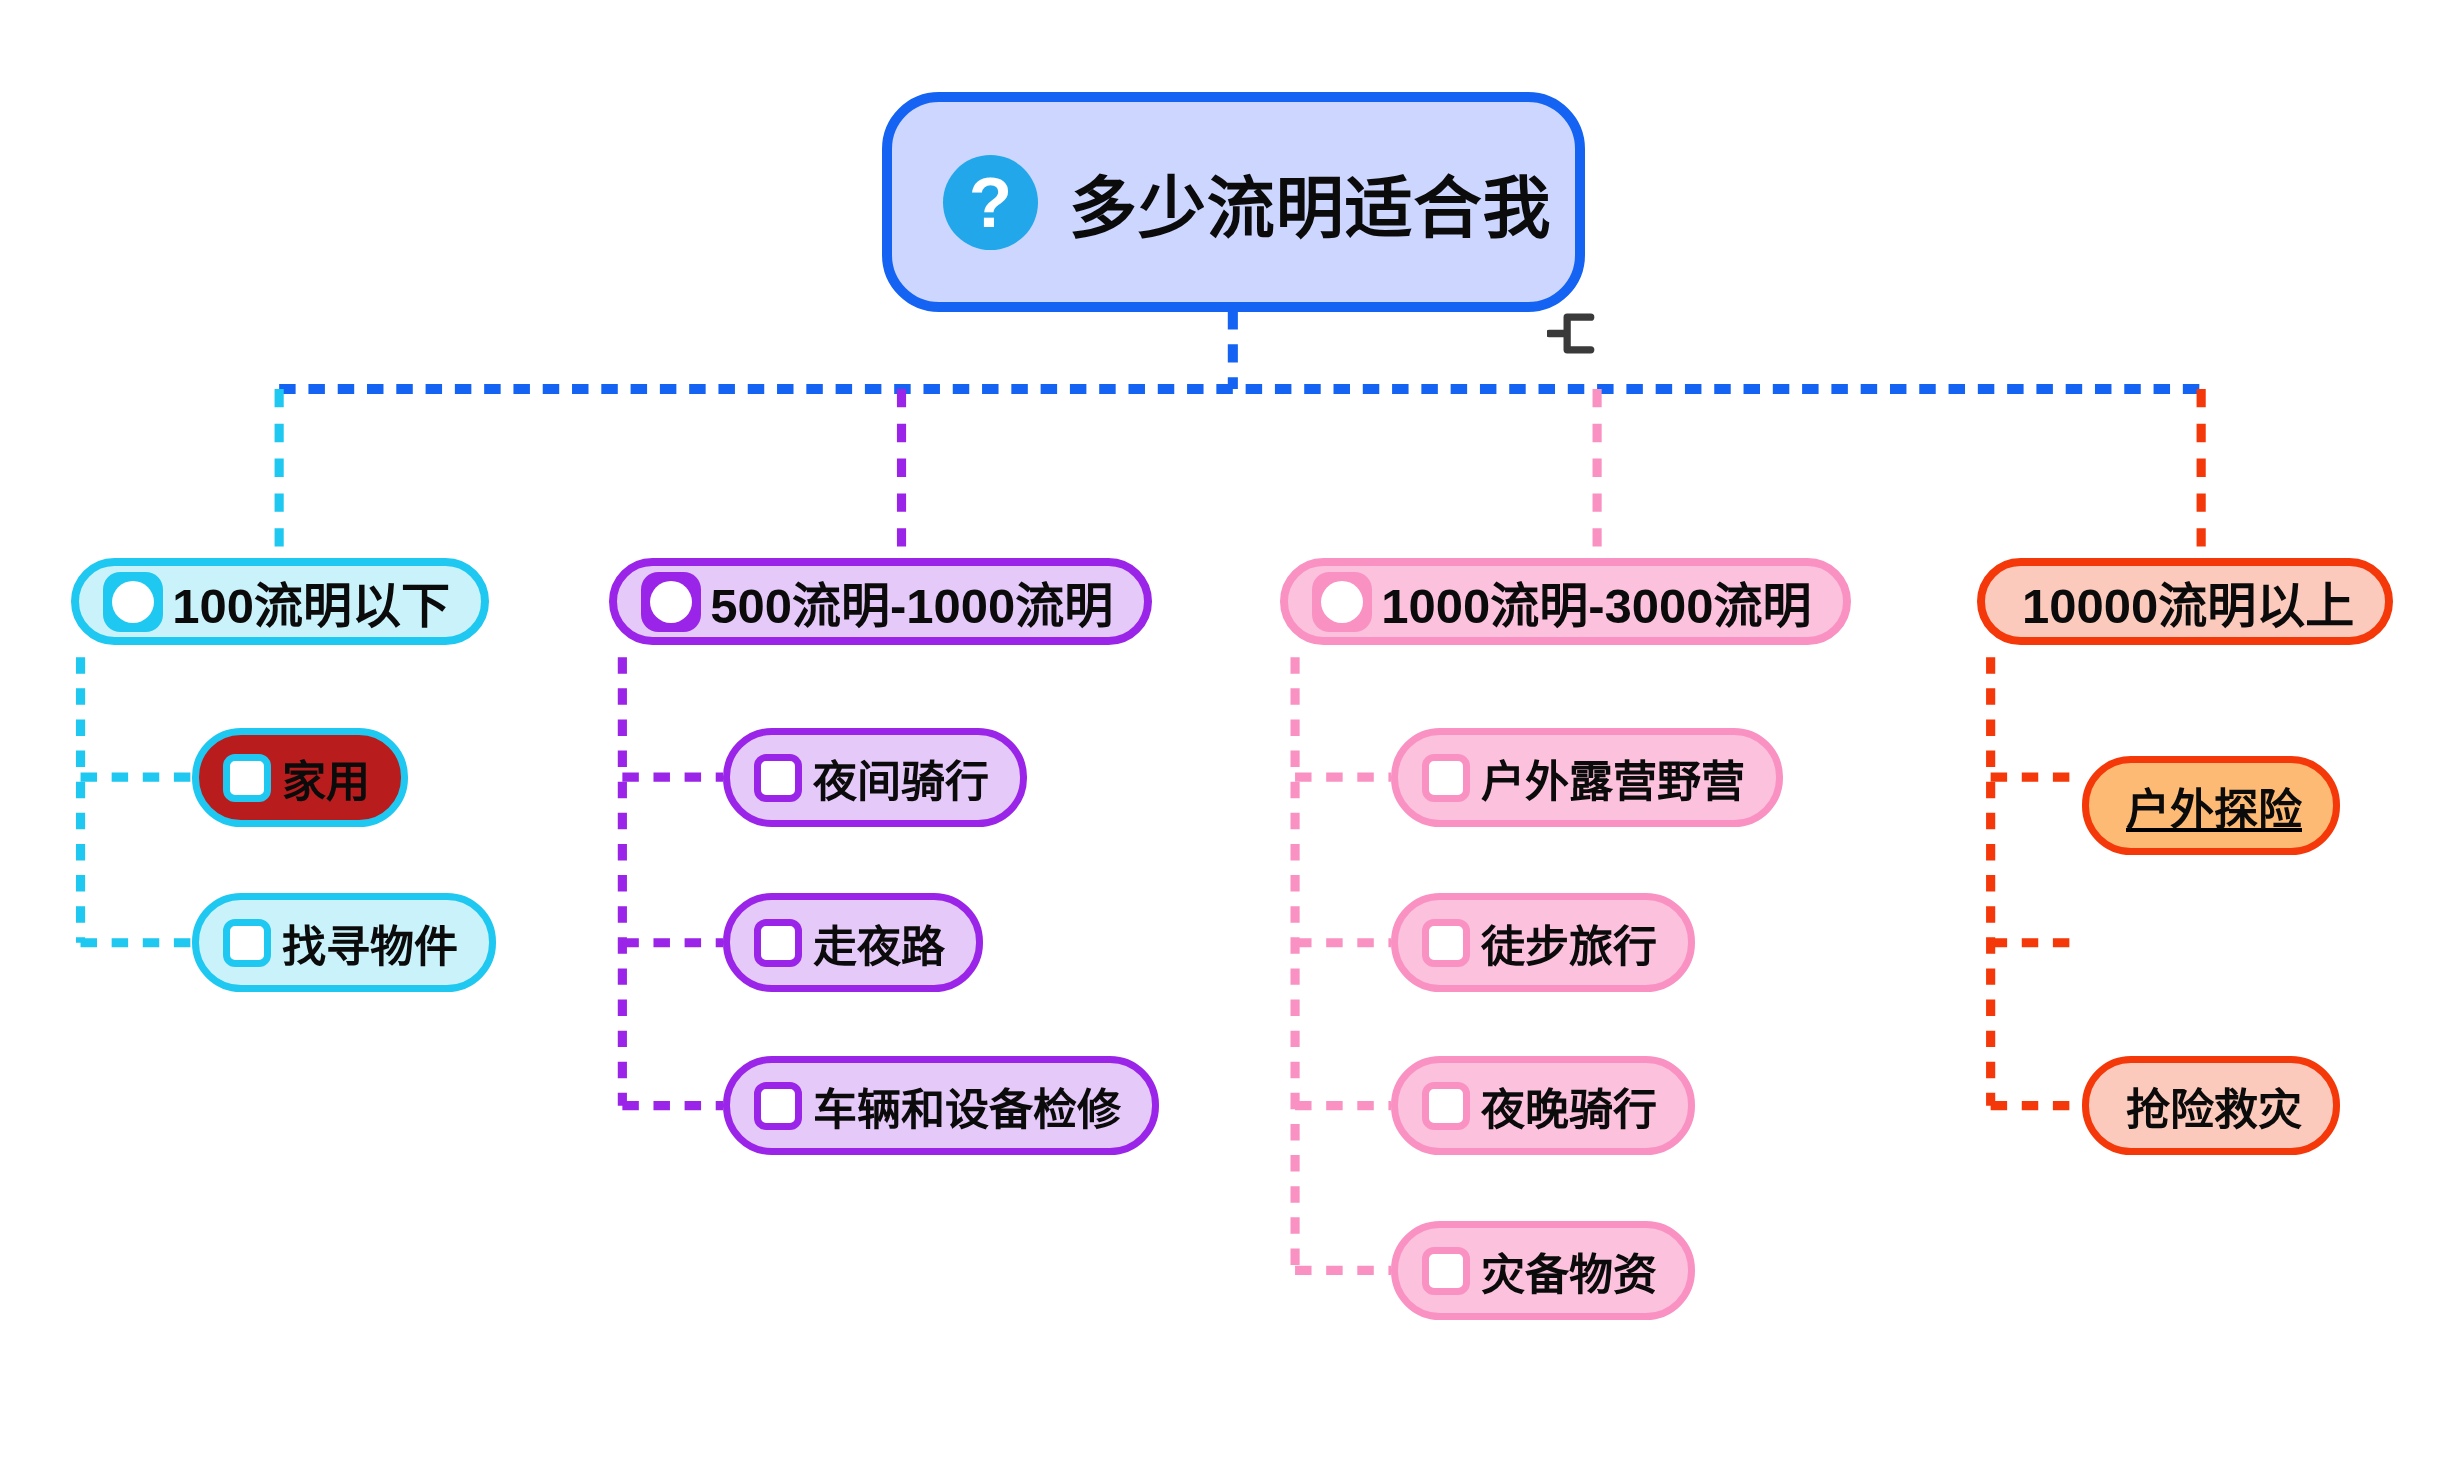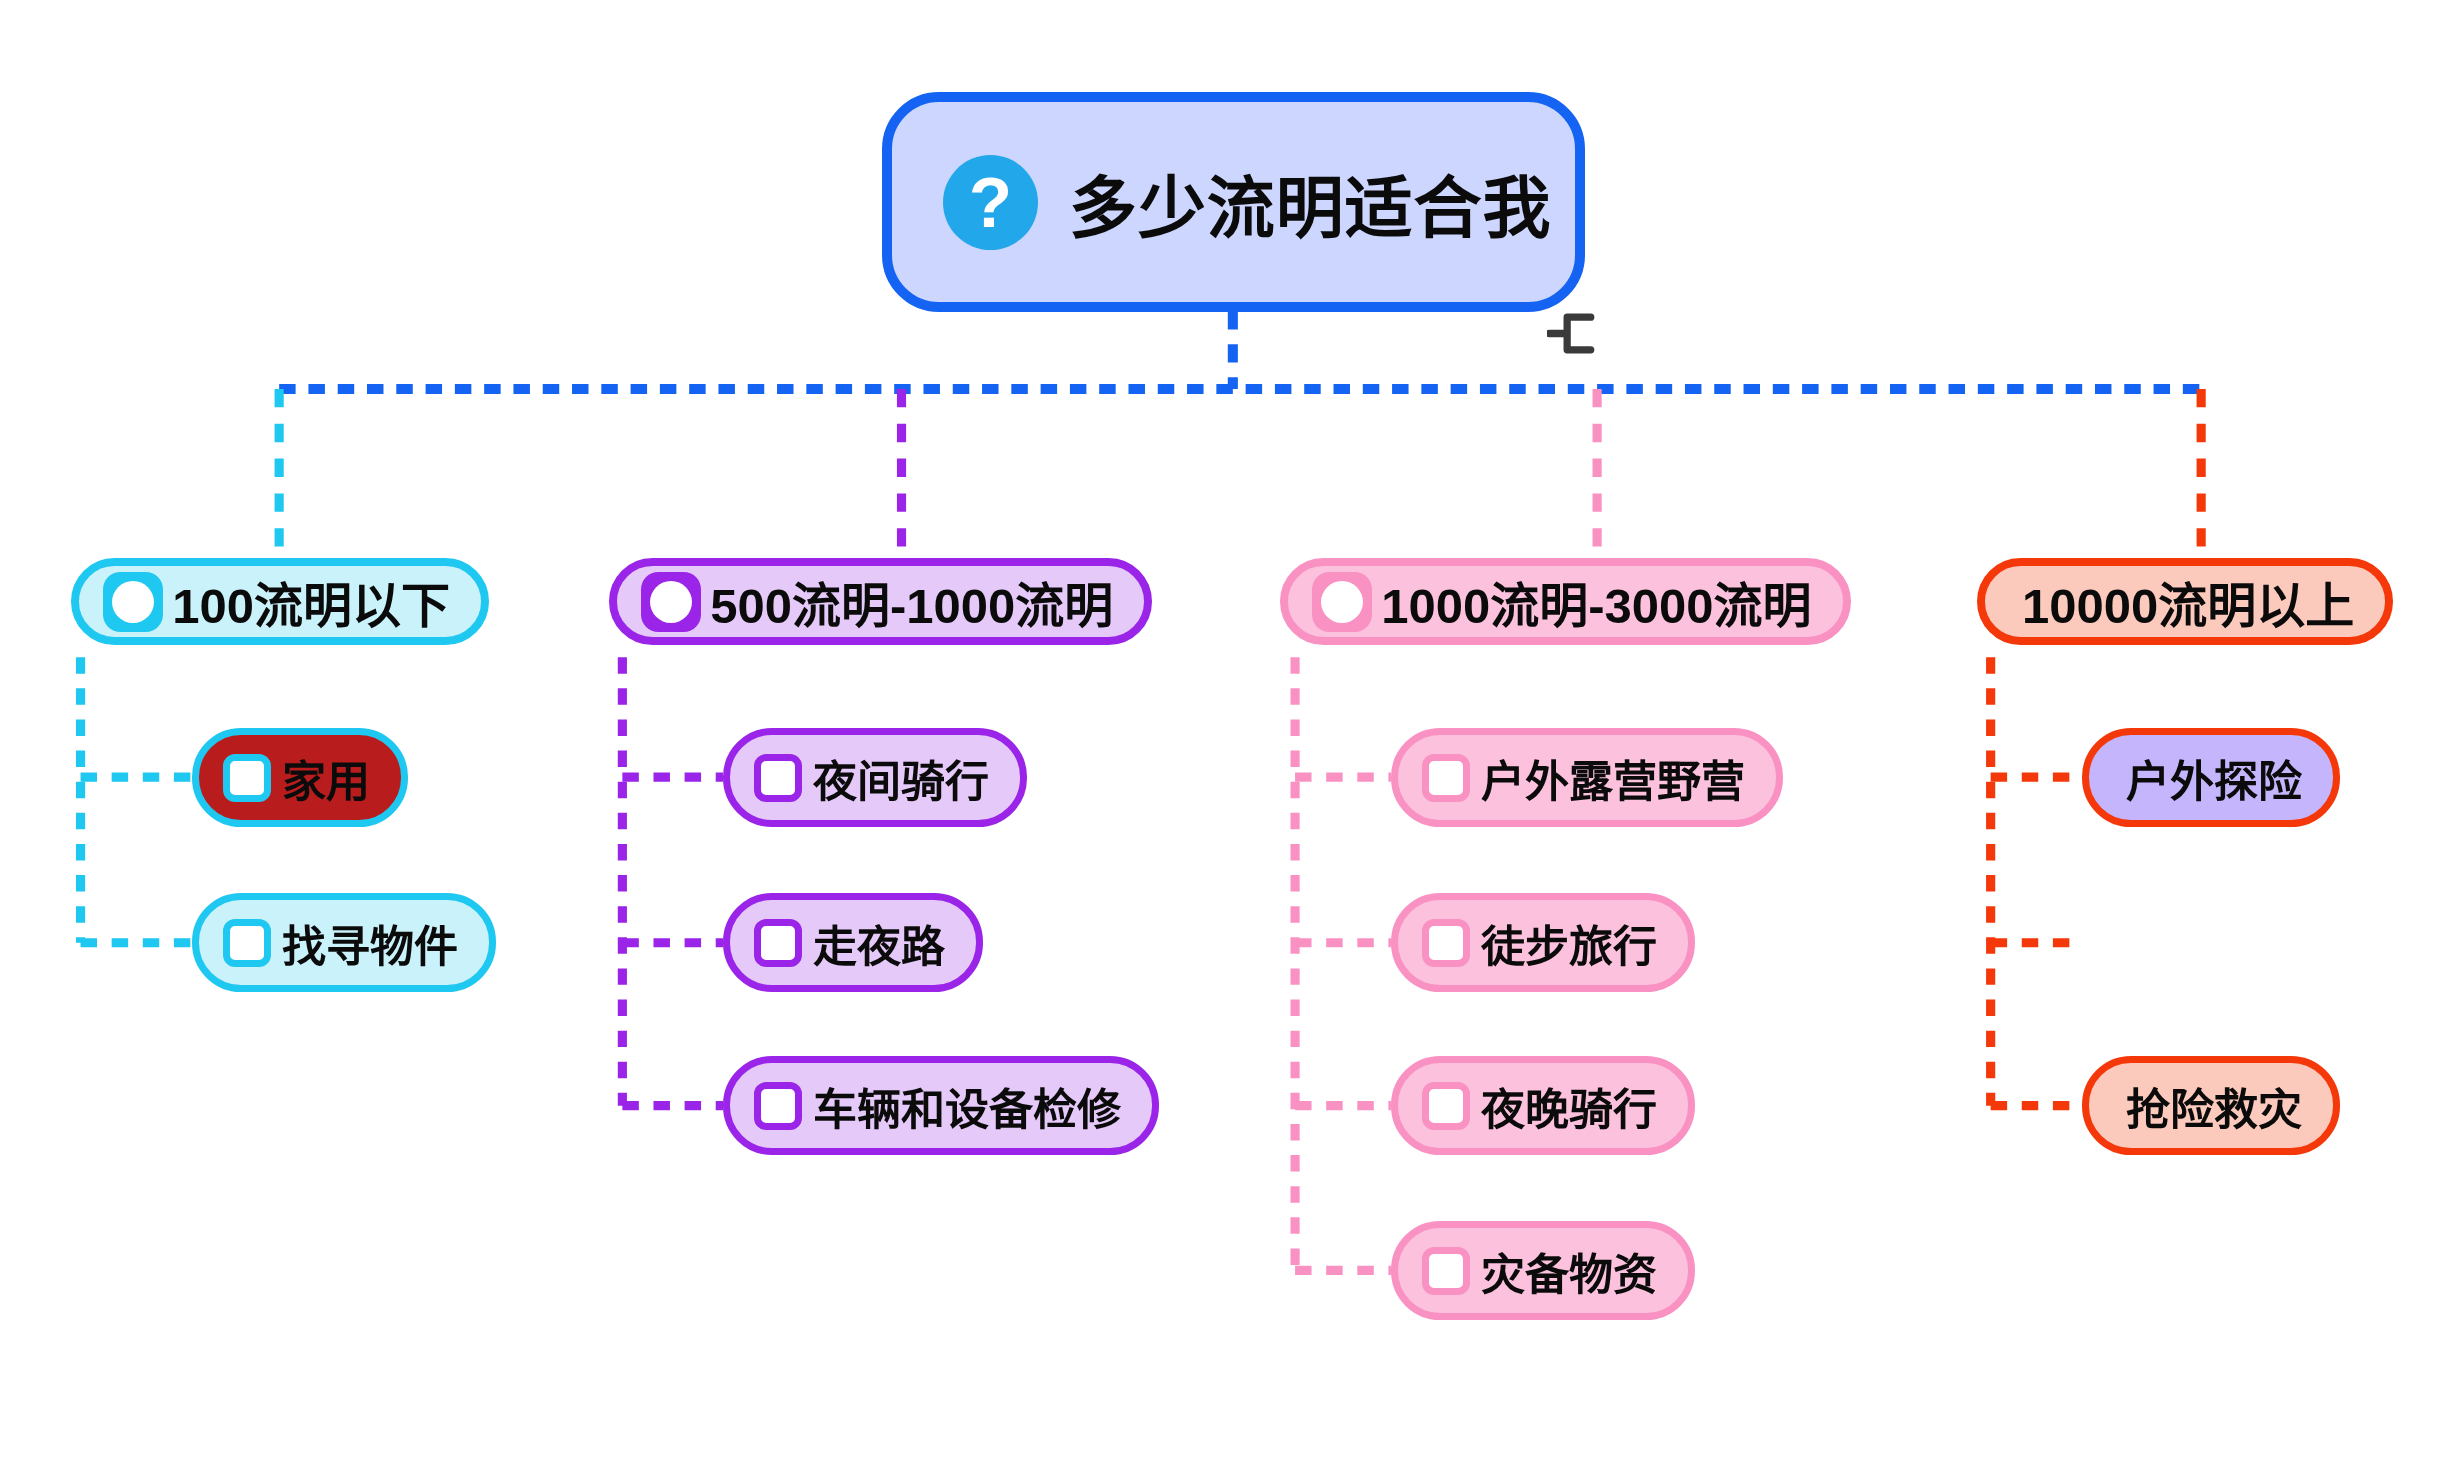--- a/index.html
+++ b/index.html
@@ -267,21 +267,21 @@
 
   <div class="node leaf-node" style="left: 1391px; top: 1221px; background: rgb(252, 194, 221); border-color: rgb(249, 146, 194); align-items: center;">
     <span class="leaf-box" style="border-color: rgb(249, 146, 194);"></span>
     <span class="leaf-label">灾备物资</span>
   </div>
 
   <div class="node branch-node" style="left: 1977px; top: 558px; padding-left: 37px; background: rgb(252, 202, 189); border-color: rgb(245, 56, 9);">
     <div class="branch-label">10000流明以上</div>
   </div>
 
-  <div class="node leaf-node no-box" style="left: 2082px; top: 728px; background: #c4b5fd; border-color: rgb(245, 56, 9);">
+  <div class="node leaf-node no-box" style="left: 2082px; top: 756px; background: #fdba74; border-color: rgb(245, 56, 9); text-decoration: underline;">
     <span class="leaf-label">户外探险</span>
   </div>
 
 
   <div class="node leaf-node no-box" style="left: 2082px; top: 1056px; background: rgb(252, 202, 189); border-color: rgb(245, 56, 9);">
     <span class="leaf-label">抢险救灾</span>
   </div>
 
 
 </div>

